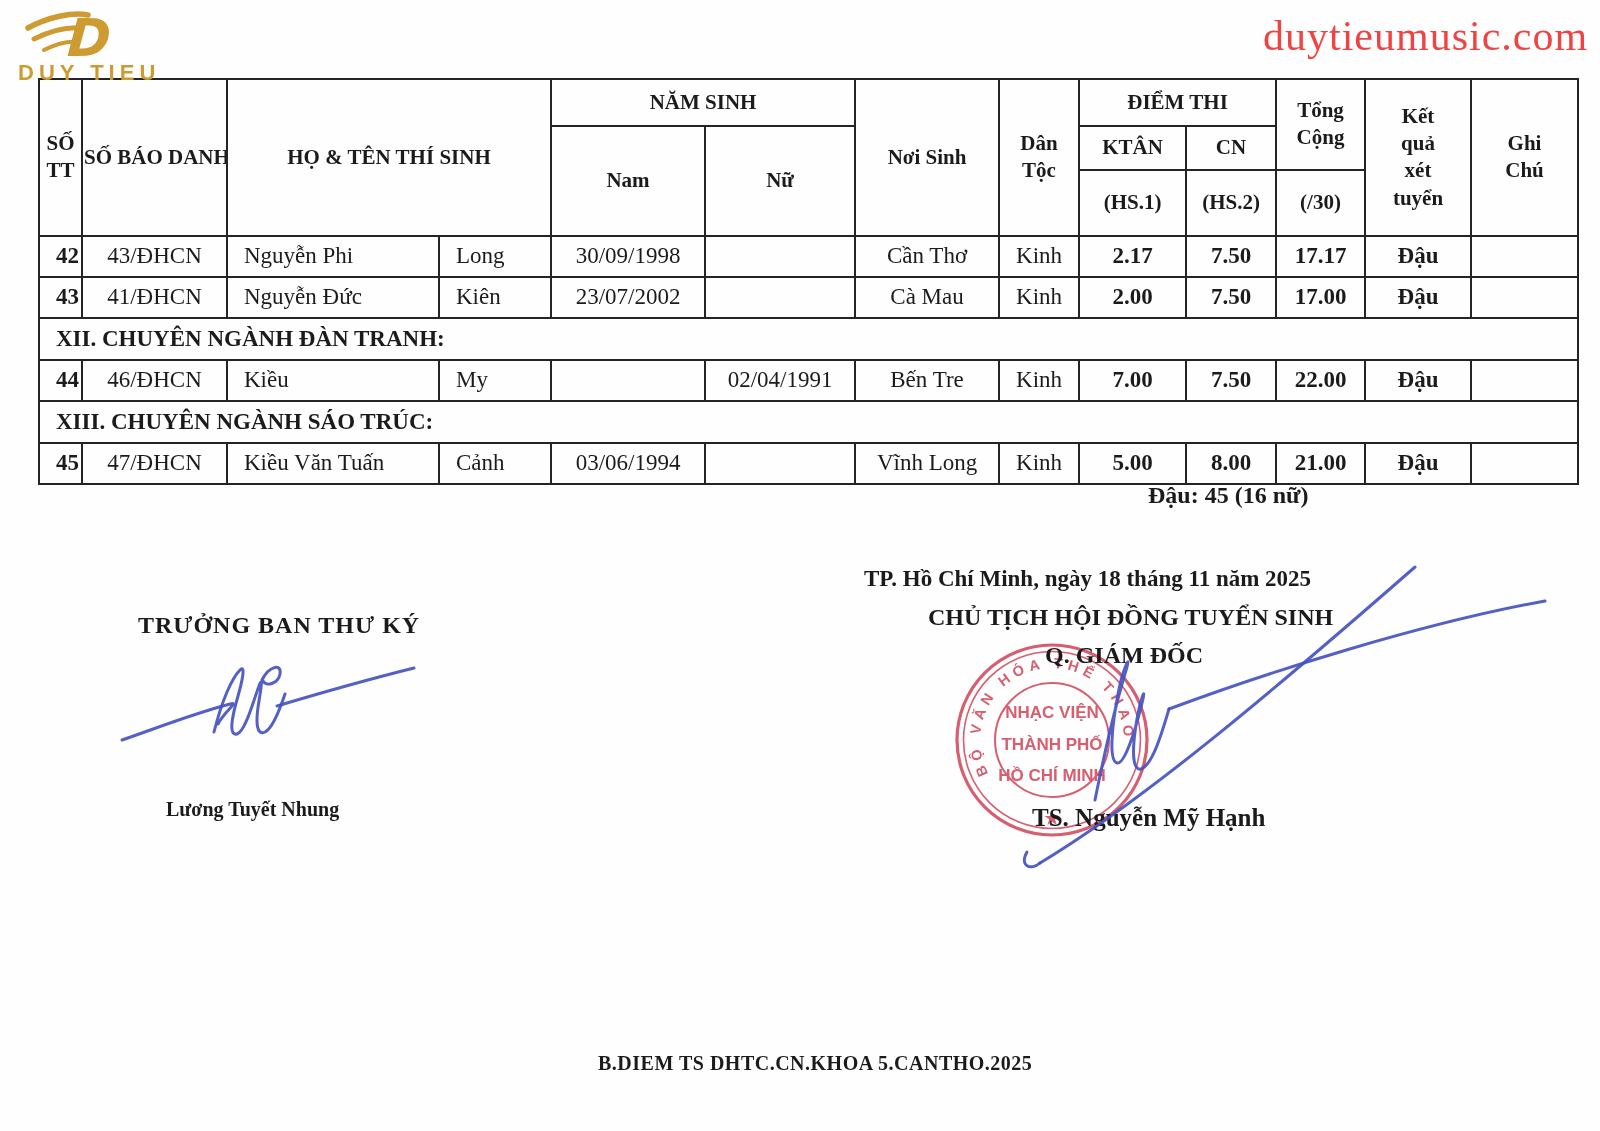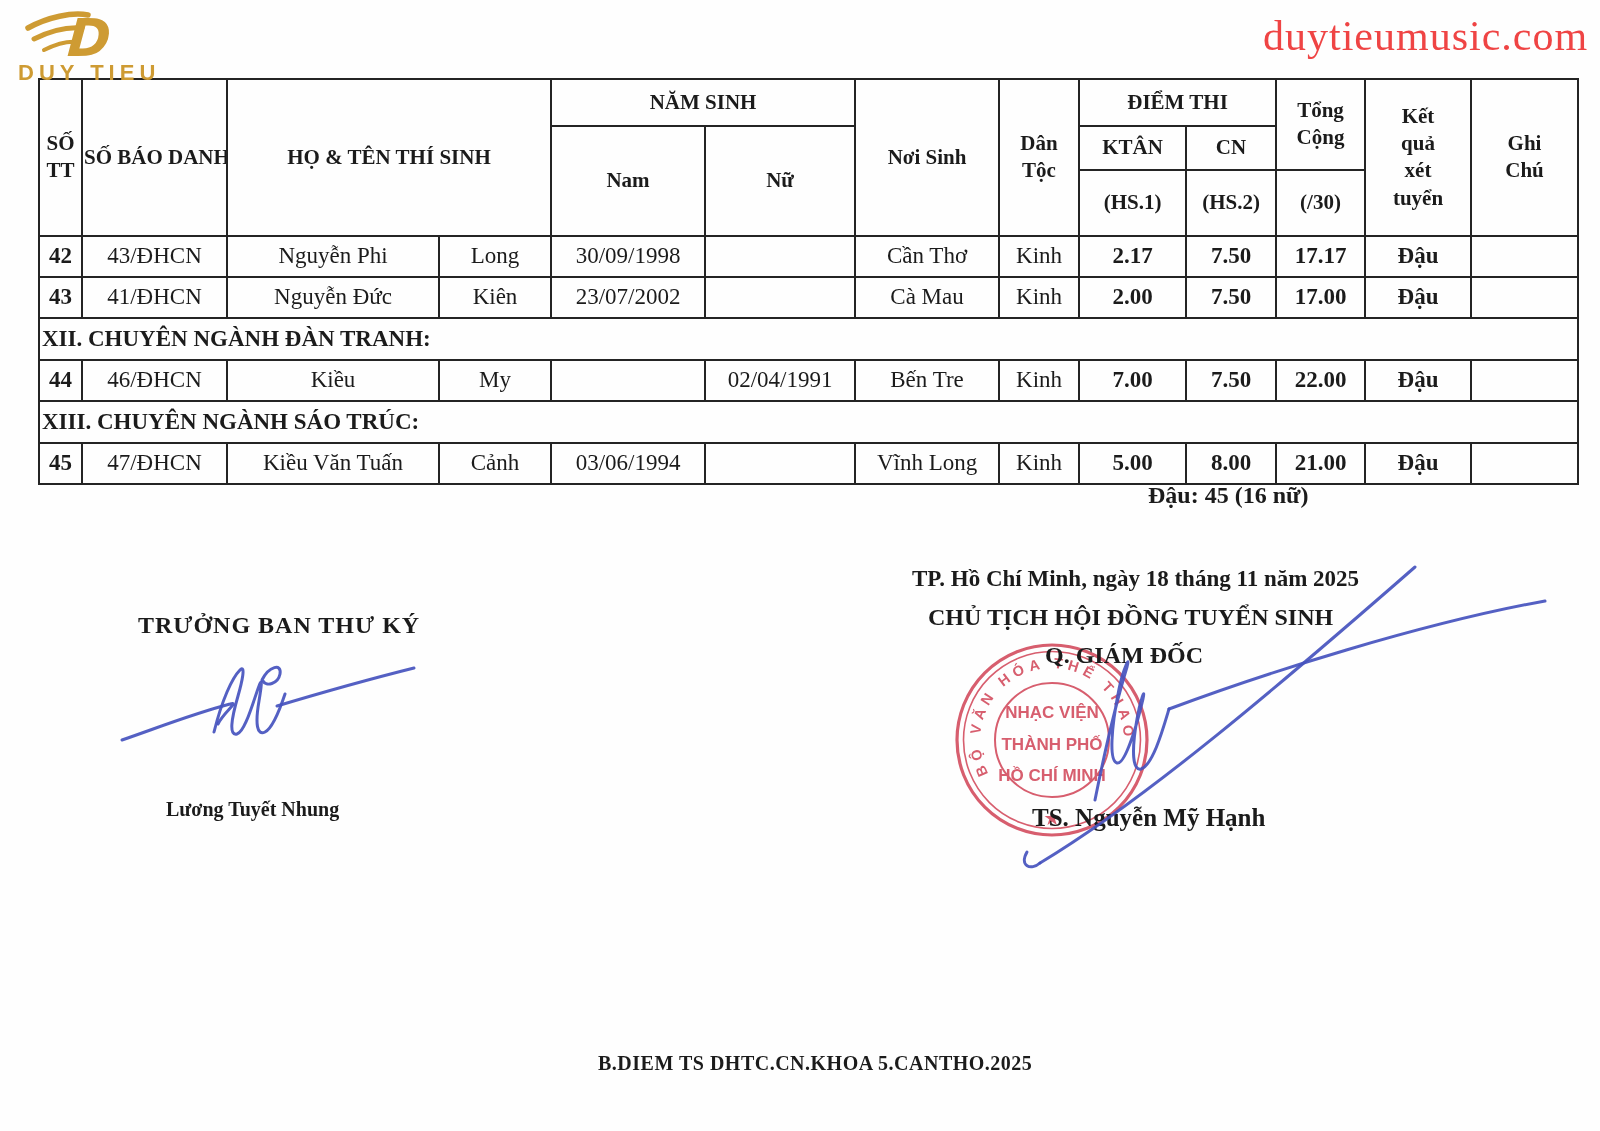--- a/index.html
+++ b/index.html
@@ -17,39 +17,39 @@
 
   
   .site{position:absolute;left:1243px;top:12px;font-size:42px;color:#ef4444;
     font-family:"Liberation Serif",serif;letter-spacing:1px;margin-left:20px;}
 
   
   table.results{position:absolute;left:38px;top:78px;width:1539px;border-collapse:collapse;
     table-layout:fixed;font-family:"Liberation Serif",serif;}
   table.results th, table.results td{border:2px solid #242424;overflow:hidden;}
   table.results th{font-size:21px;font-weight:bold;text-align:center;vertical-align:middle;line-height:1.3;padding:1px;}
-  table.results td{font-size:23px;vertical-align:middle;padding:1px 2px;}
+  table.results td{font-size:23px;vertical-align:middle;padding:1px 16px;}
   .r-h1{height:47px;} .r-h2{height:41px;} .r-h3{height:66px;}
   .r-d{height:41px;}
   .nwrap{white-space:nowrap;}
   .narrow60{max-width:62px;margin:0 auto;} .narrow70{max-width:66px;margin:16px auto;} .narrow48{max-width:50px;margin:0 auto;}
   td.c-stt{text-align:center;font-weight:bold;}
   td.c-sbd{text-align:center;padding-left:5px;}
-  td.c-ho, td.c-ten{text-align:center;padding-left:7px;}
+  td.c-ho, td.c-ten{text-align:left;padding-left:7px;}
   td.c-nam, td.c-nu, td.c-noi_sinh, td.c-dan_toc{text-align:center;}
   td.c-ktan, td.c-cn, td.c-tong, td.c-ket_qua{text-align:center;font-weight:bold;}
   td.section-cell{text-align:left;font-weight:bold;font-size:25px;padding-left:7px;height:42px;}
 
   .summary{position:absolute;left:1148px;top:482px;font-size:24px;font-weight:bold;}
 
   
   .t-bold{position:absolute;font-weight:bold;white-space:nowrap;}
   .sl-title{left:138px;top:612px;font-size:24px;letter-spacing:1px;}
   .sl-name{left:166px;top:798px;font-size:20px;}
-  .sr-date{left:912px;top:566px;font-size:23px;}
+  .sr-date{left:864px;top:566px;font-size:23px;}
   .sr-title1{left:928px;top:604px;font-size:24px;}
   .sr-title2{left:1045px;top:642px;font-size:24px;z-index:6;}
   .sr-name{left:1032px;top:804px;font-size:25px;z-index:7;}
   .footer-ref{left:598px;top:1052px;font-size:20px;letter-spacing:0.5px;}
 
   .sig-svg{position:absolute;z-index:8;}
   .sig-path{fill:none;stroke:var(--sig-blue,#4553BE);stroke-width:3;stroke-linecap:round;stroke-linejoin:round;opacity:.92;}
   .sig-left{left:112px;top:648px;}
   .sig-right{left:945px;top:545px;}
 

